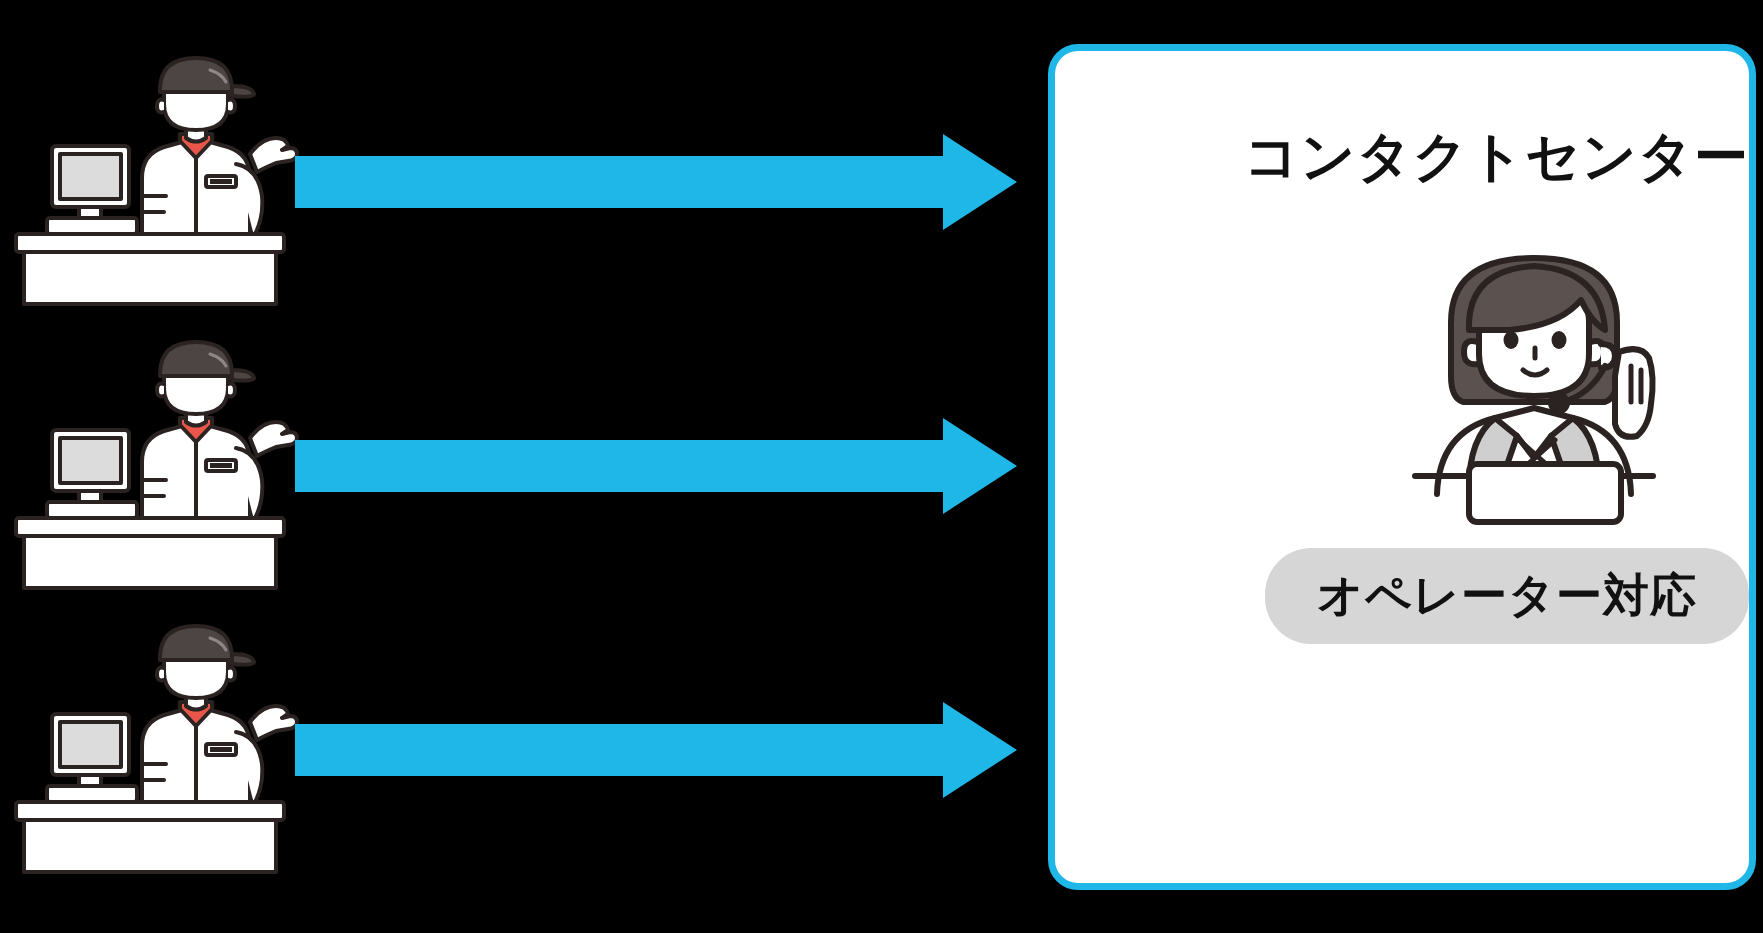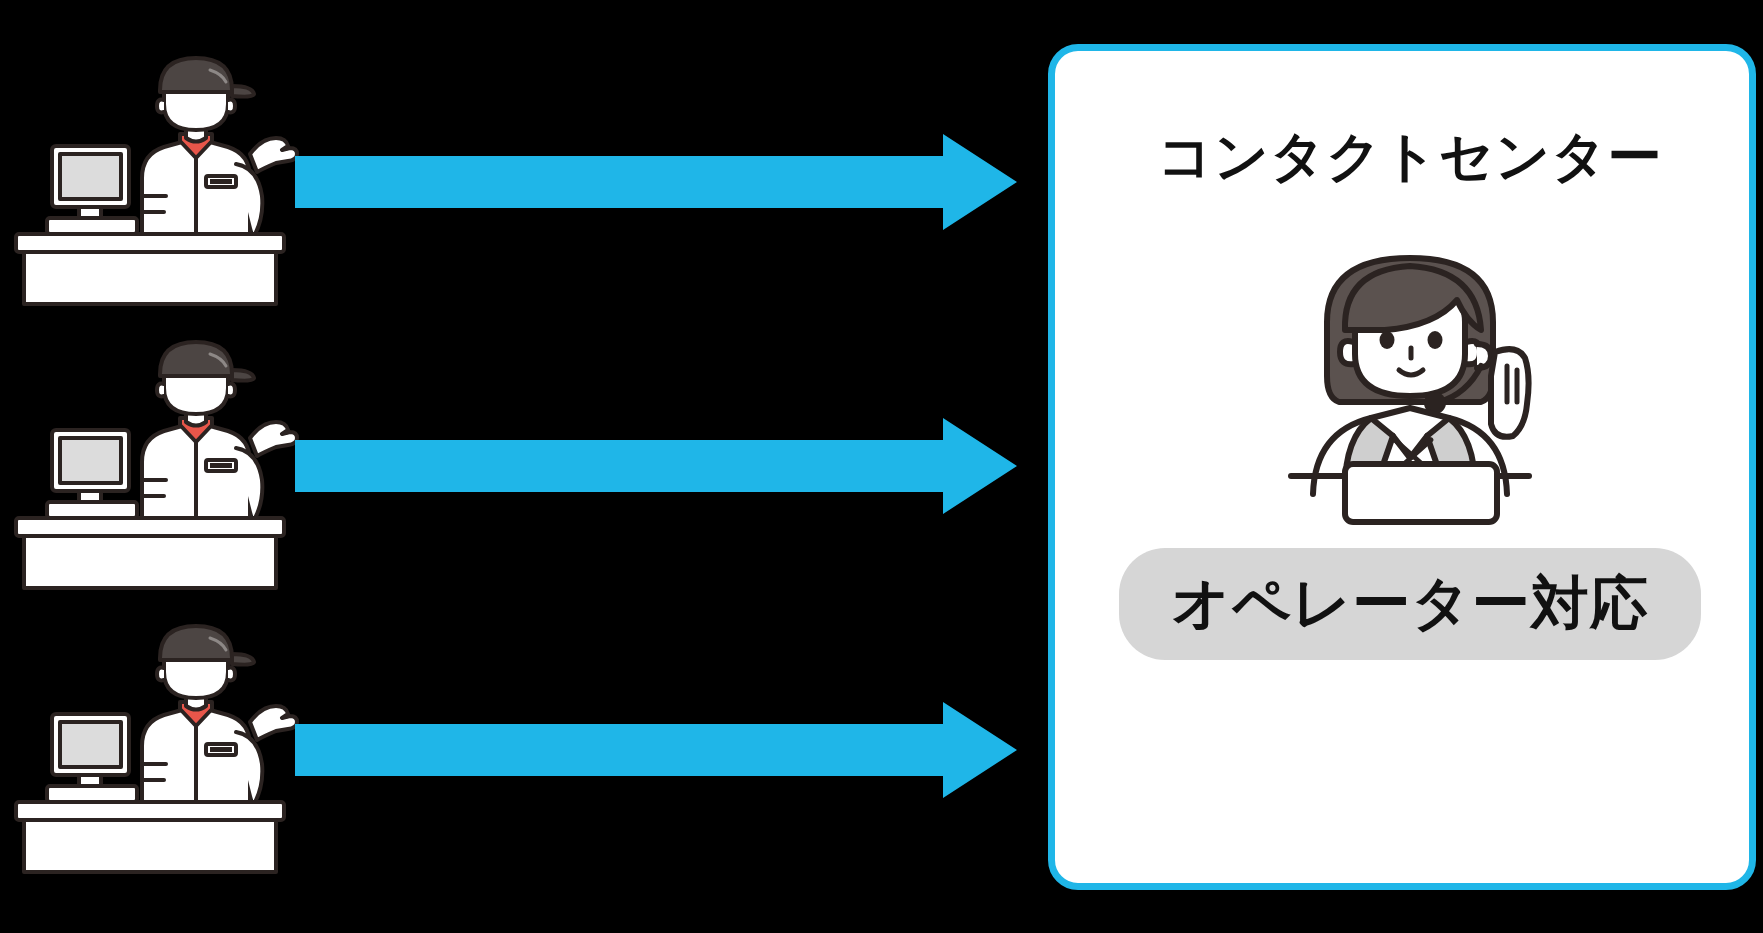--- a/index.html
+++ b/index.html
@@ -22,21 +22,21 @@
   
   .card {
     position: absolute;
     left: 1048px; top: 44px;
     width: 708px; height: 846px;
     background: #ffffff;
     border: 7px solid #1FB6E8;
     border-radius: 30px;
     display: flex;
     flex-direction: column;
-    align-items: center;
+    align-items: flex-end;
     padding-left: 16px;
   }
   .card-title {
     margin-top: 70px;
     text-align: center;
     color: #111111;
     font-size: 54px;
     font-weight: bold;
     line-height: 1.32;
     letter-spacing: 1px;
@@ -50,21 +50,21 @@
     height: 300px;
   }
   .operator-art svg { display: block; width: 100%; height: 100%; }
 
   .badge {
     margin-top: 22px;
     background: #d6d6d6;
     border-radius: 46px;
     padding: 17px 52px;
     color: #111111;
-    font-size: 58px;
+    font-size: 46px;
     font-weight: bold;
     letter-spacing: 1px;
     font-family: "DejaVu Sans", "Liberation Sans", sans-serif;
     white-space: nowrap;
   }
 </style>
 </head>
 <body>
 
 <div class="stage">

